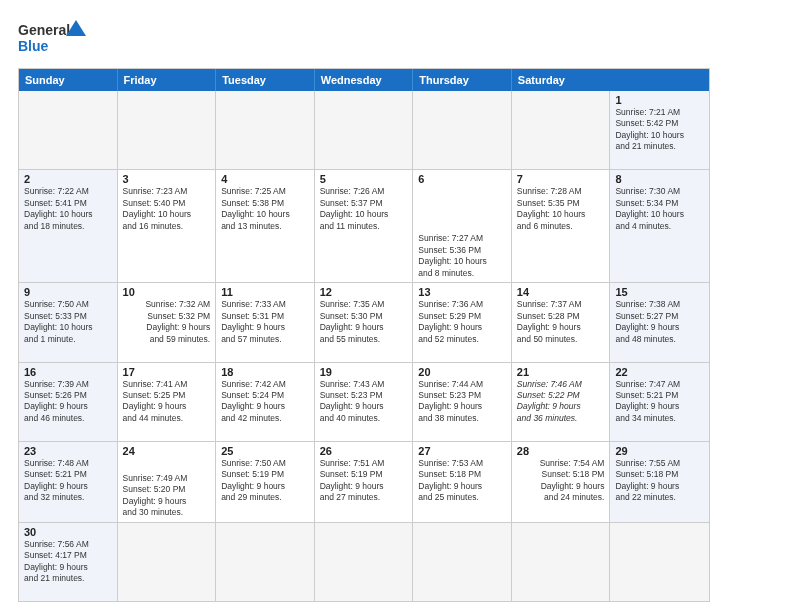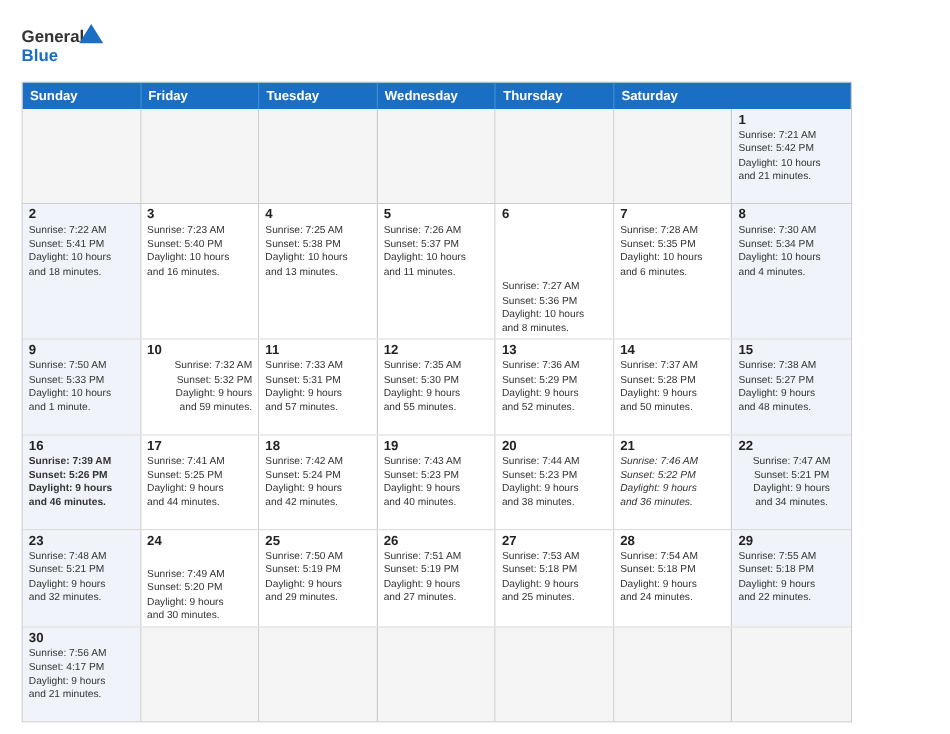--- a/index.html
+++ b/index.html
@@ -238,21 +238,21 @@
             <div class="day-num">15</div>
             <div class="day-info" style="white-space: pre-line;">Sunrise: 7:38 AM
 Sunset: 5:27 PM
 Daylight: 9 hours
 and 48 minutes.</div>
           </div>
         </div>
         <div class="cal-row">
           <div class="cal-cell weekend">
             <div class="day-num">16</div>
-            <div class="day-info" style="white-space: pre-line; font-weight: bold;">Sunrise: 7:39 AM
+            <div class="day-info" style="white-space: pre-line;">Sunrise: 7:39 AM
 Sunset: 5:26 PM
 Daylight: 9 hours
 and 46 minutes.</div>
           </div>
           <div class="cal-cell">
             <div class="day-num">17</div>
             <div class="day-info" style="white-space: pre-line;">Sunrise: 7:41 AM
 Sunset: 5:25 PM
 Daylight: 9 hours
 and 44 minutes.</div>
@@ -280,21 +280,21 @@
           </div>
           <div class="cal-cell">
             <div class="day-num">21</div>
             <div class="day-info" style="white-space: pre-line; font-style: italic;">Sunrise: 7:46 AM
 Sunset: 5:22 PM
 Daylight: 9 hours
 and 36 minutes.</div>
           </div>
           <div class="cal-cell weekend">
             <div class="day-num">22</div>
-            <div class="day-info" style="white-space: pre-line; text-align: center;">Sunrise: 7:47 AM
+            <div class="day-info" style="white-space: pre-line;">Sunrise: 7:47 AM
 Sunset: 5:21 PM
 Daylight: 9 hours
 and 34 minutes.</div>
           </div>
         </div>
         <div class="cal-row">
           <div class="cal-cell weekend">
             <div class="day-num">23</div>
             <div class="day-info" style="white-space: pre-line;">Sunrise: 7:48 AM
 Sunset: 5:21 PM
@@ -324,21 +324,21 @@
           </div>
           <div class="cal-cell">
             <div class="day-num">27</div>
             <div class="day-info" style="white-space: pre-line;">Sunrise: 7:53 AM
 Sunset: 5:18 PM
 Daylight: 9 hours
 and 25 minutes.</div>
           </div>
           <div class="cal-cell">
             <div class="day-num">28</div>
-            <div class="day-info" style="white-space: pre-line;">Sunrise: 7:54 AM
+            <div class="day-info" style="white-space: pre-line; text-align: right;">Sunrise: 7:54 AM
 Sunset: 5:18 PM
 Daylight: 9 hours
 and 24 minutes.</div>
           </div>
           <div class="cal-cell weekend">
             <div class="day-num">29</div>
             <div class="day-info" style="white-space: pre-line;">Sunrise: 7:55 AM
 Sunset: 5:18 PM
 Daylight: 9 hours
 and 22 minutes.</div>

